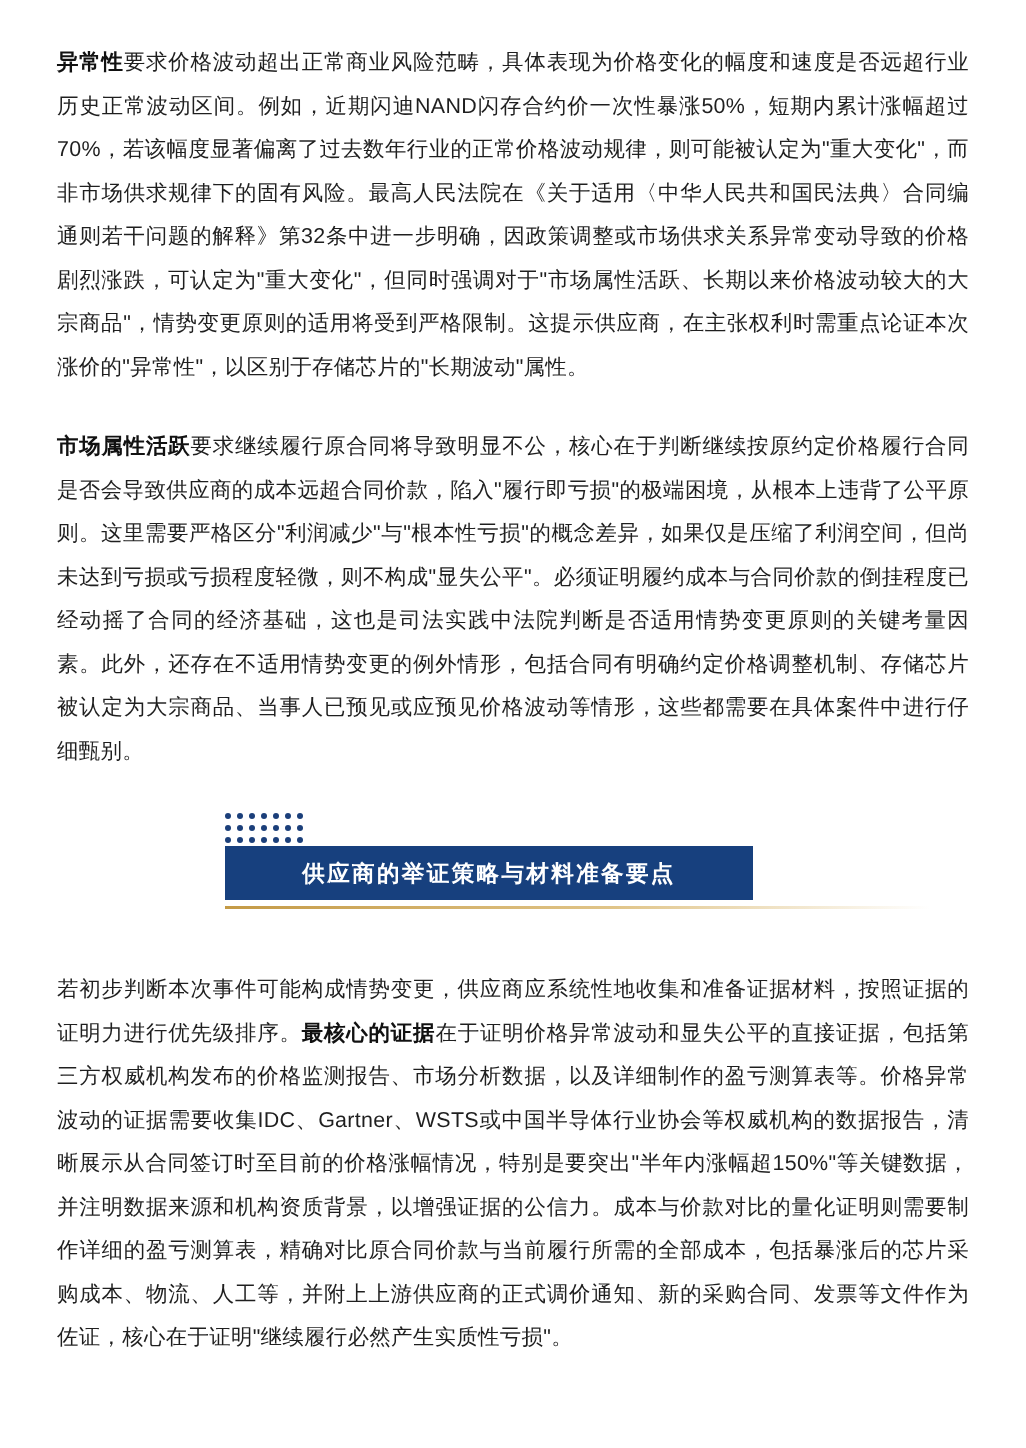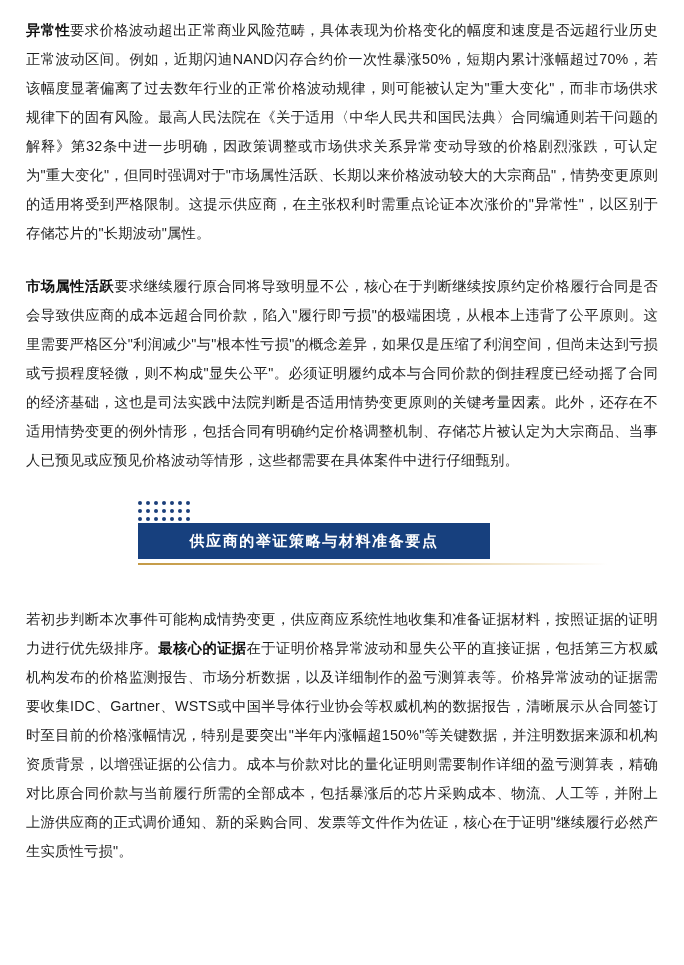--- a/index.html
+++ b/index.html
@@ -11,21 +11,21 @@
     width: 684px;
     height: 965px;
     font-family: "Liberation Sans", "DejaVu Sans", sans-serif;
     color: #222222;
     position: relative;
     overflow: hidden;
   }
   .page {
     width: 684px;
     height: 965px;
-    padding: 0;
+    padding: 12px;
     box-sizing: border-box;
     position: relative;
   }
   .content {
     padding: 16px 26px 0 26px;
     box-sizing: border-box;
   }
   p.para {
     font-size: 14.3px;
     line-height: 29px;

